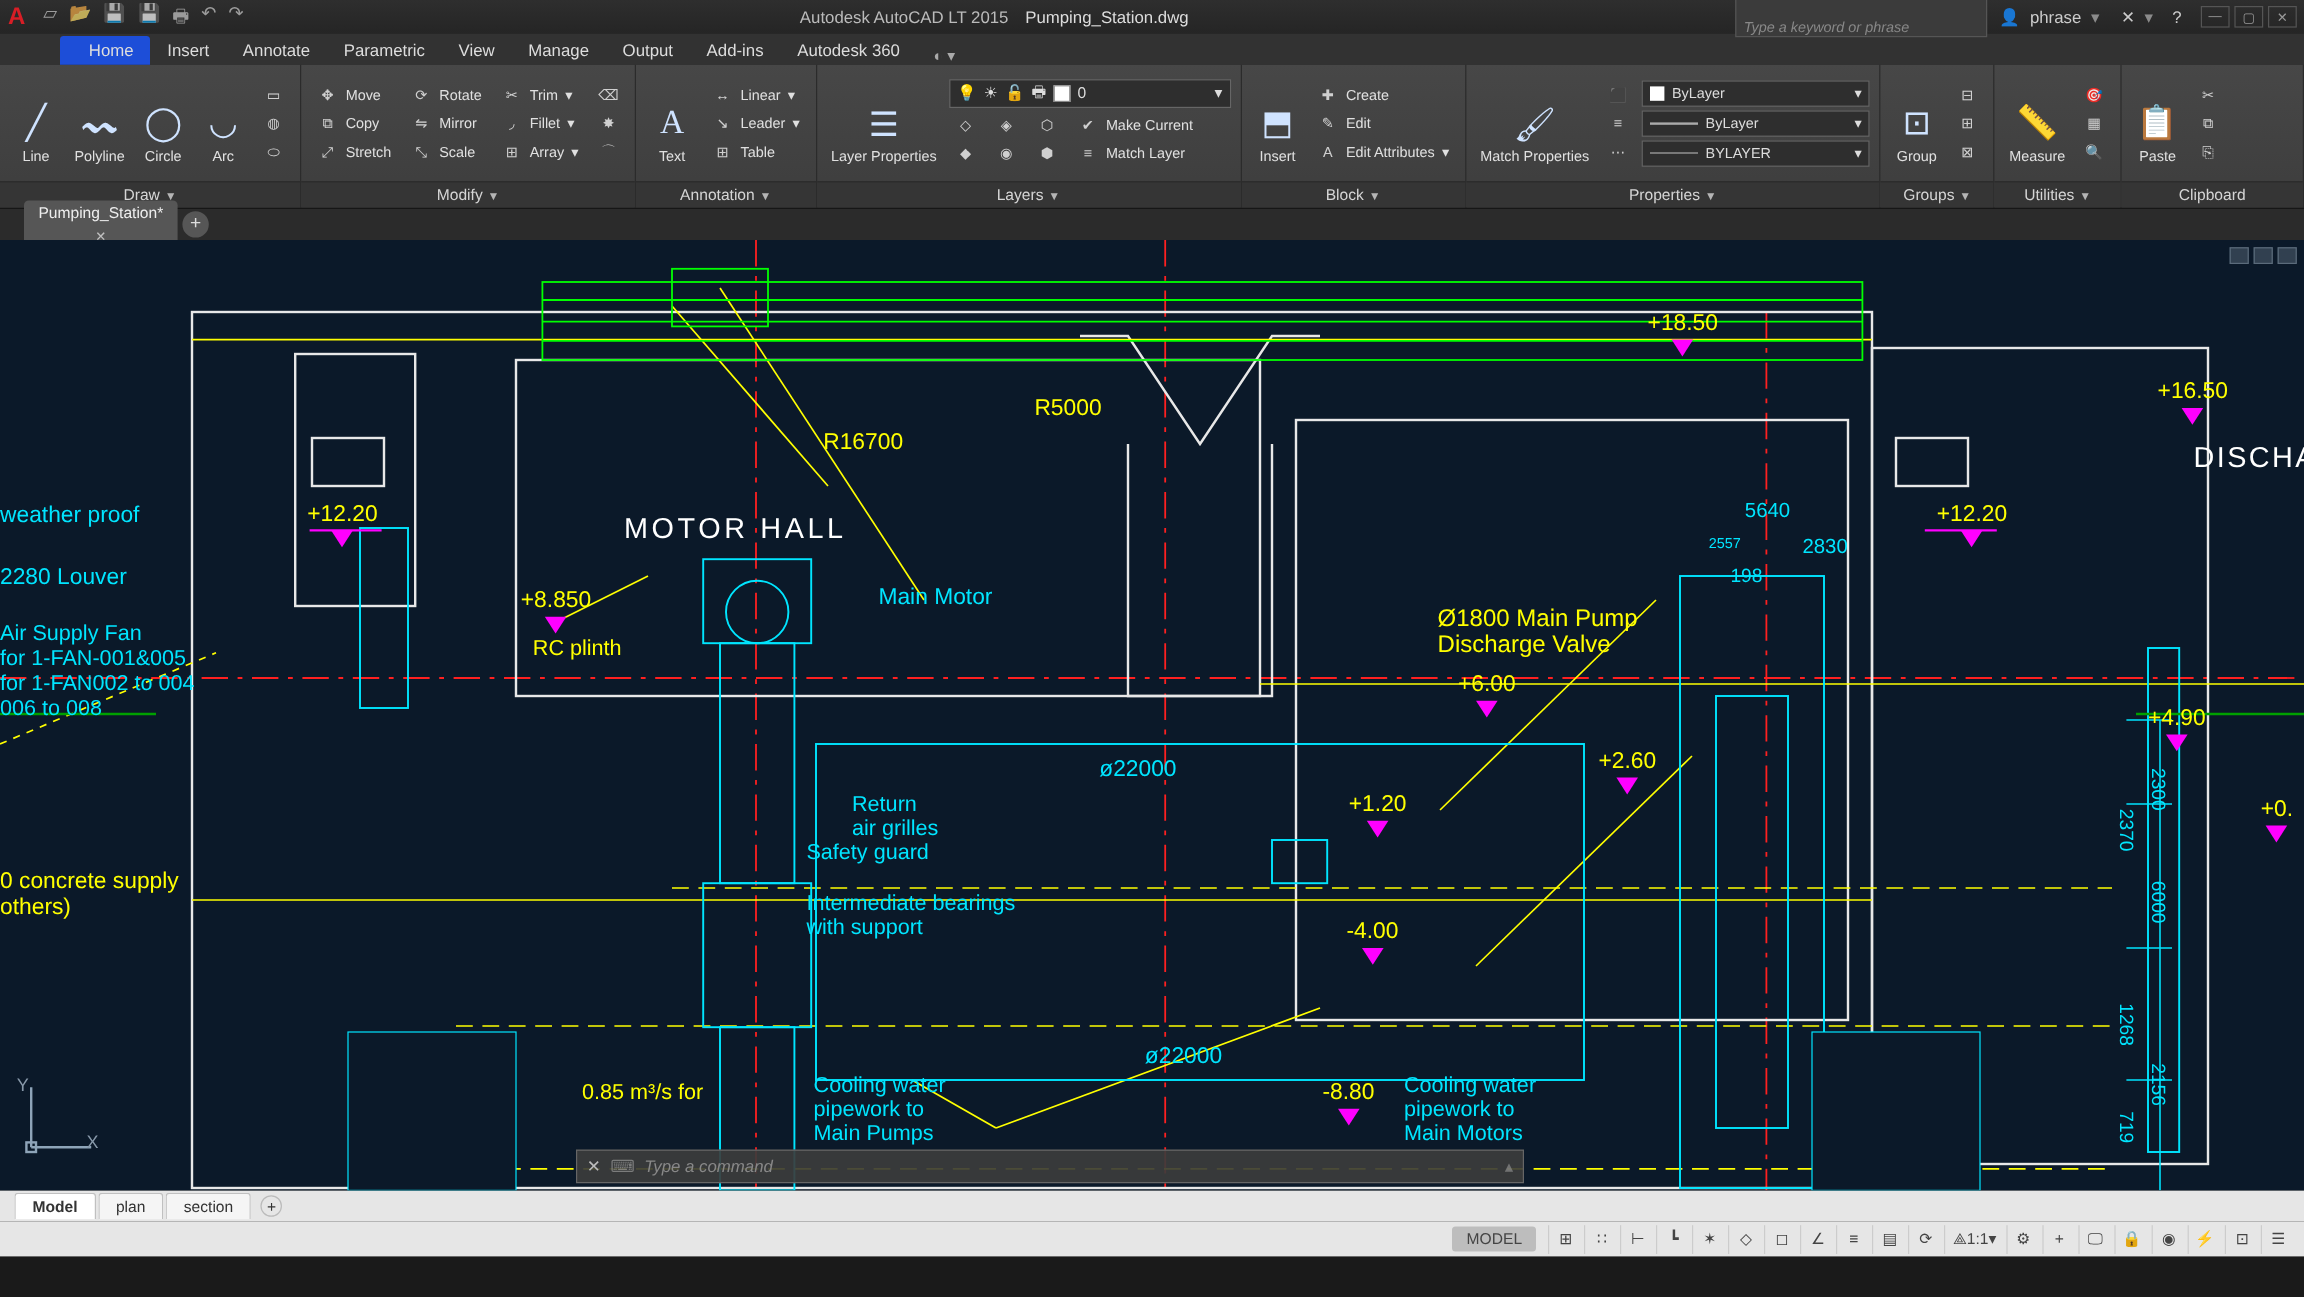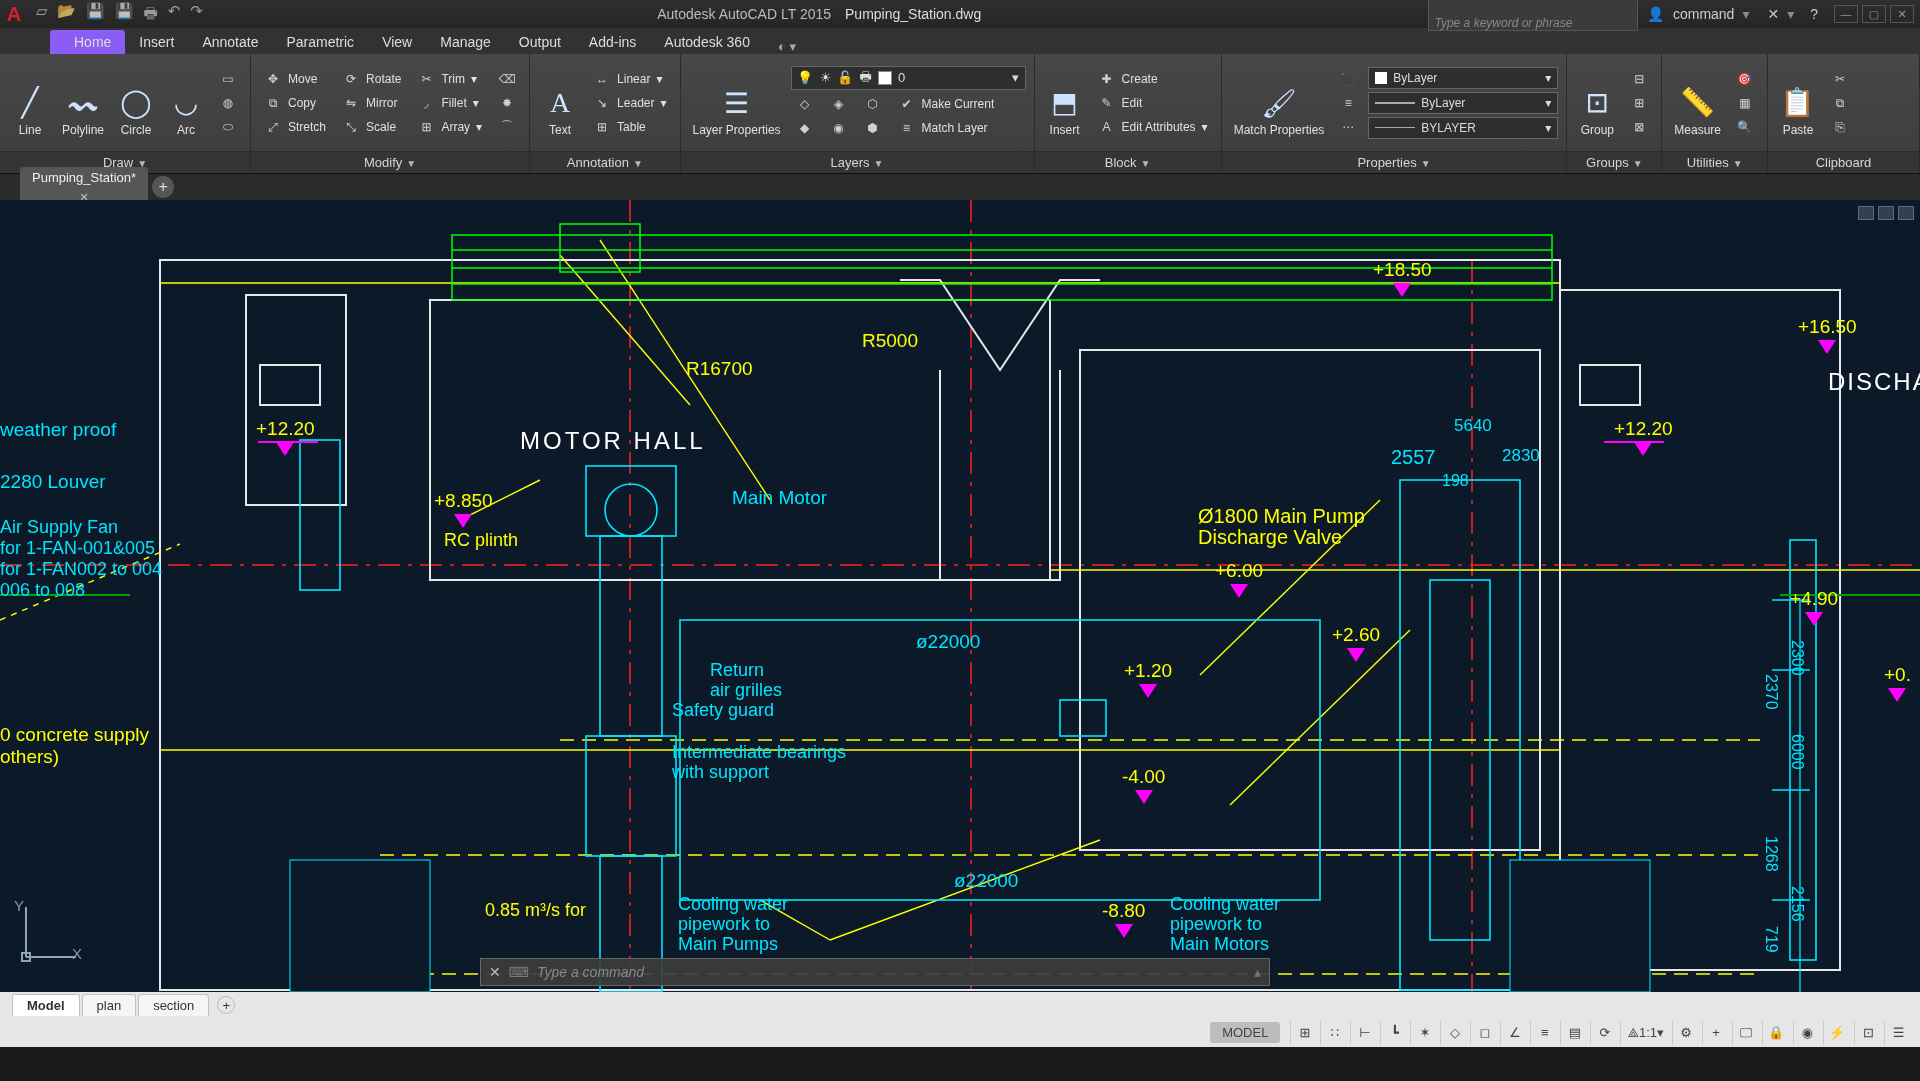--- a/index.html
+++ b/index.html
@@ -13,21 +13,21 @@
 .titlebar .center { flex:1; text-align:center; display:flex; justify-content:center; gap:14px; color:#bbb;}
 .titlebar .center .file{color:#ddd;}
 .titlebar .search { width:210px; height:20px; background:#3b3b3b;border:1px solid #555;color:#888;font-size:12px;font-style:italic;padding:16px 6px;line-height:18px;}
 .titlebar .user { padding:0 10px; display:flex; gap:8px; align-items:center;}
 .titlebar .winbtns{display:flex;gap:4px;padding:0 6px;}
 .titlebar .winbtns span{width:24px;height:18px;border:1px solid #555;display:flex;align-items:center;justify-content:center;font-size:11px;color:#999;}
 
 
 .menubar{height:26px;background:#323232;display:flex;align-items:flex-end;padding-left:50px;font-size:14px;}
 .menubar .tab{padding:4px 14px;color:#ddd;cursor:pointer;}
-.menubar .tab.active{background:#8b5cf6;border-top-left-radius:3px;border-top-right-radius:3px;padding-left:24px;}
+.menubar .tab.active{background:#1d4ed8;border-top-left-radius:3px;border-top-right-radius:3px;padding-left:24px;}
 
 
 .ribbon{height:120px;background:linear-gradient(#474747,#3d3d3d);display:flex;border-bottom:1px solid #111;}
 .panel{display:flex;flex-direction:column;border-right:1px solid #2b2b2b;}
 .panel-body{flex:1;display:flex;align-items:center;padding:4px 8px;gap:6px;}
 .panel-title{height:22px;background:#353535;color:#d5d5d5;font-size:13px;text-align:center;line-height:22px;border-top:1px solid #2b2b2b;white-space:nowrap;padding:0 10px;}
 .panel-title .arr{font-size:10px;margin-left:4px;opacity:.8;}
 .bigbtn{display:flex;flex-direction:column;align-items:center;justify-content:flex-end;gap:2px;color:#e0e0e0;font-size:12px;min-width:44px;height:72px;padding:2px 4px;}
 .bigbtn .ico{width:36px;height:36px;display:flex;align-items:center;justify-content:center;font-size:28px;color:#cfe3ff;}
 .smallcol{display:flex;flex-direction:column;gap:1px;}
@@ -84,21 +84,21 @@
     <span>↶</span>
     <span>↷</span>
   </div>
   <div class="center">
     <span>Autodesk AutoCAD LT 2015</span>
     <span class="file">Pumping_Station.dwg</span>
   </div>
   <div class="search">Type a keyword or phrase</div>
   <div class="user">
     <span>👤</span>
-    <span>command</span>
+    <span>phrase</span>
     <span style="opacity:.6">▾</span>
     <span style="margin-left:10px">✕</span>
     <span style="opacity:.6">▾</span>
     <span style="margin-left:8px">?</span>
   </div>
   <div class="winbtns">
     <span>—</span>
     <span>▢</span>
     <span>✕</span>
   </div>
@@ -539,21 +539,21 @@
   <div class="dtxt elev" style="left:434px;top:290px">+8.850</div>
   <div class="dtxt elev" style="left:1215px;top:360px">+6.00</div>
   <div class="dtxt elev" style="left:1790px;top:388px">+4.90</div>
   <div class="dtxt elev" style="left:1332px;top:424px">+2.60</div>
   <div class="dtxt elev" style="left:1124px;top:460px">+1.20</div>
   <div class="dtxt elev" style="left:1122px;top:566px">-4.00</div>
   <div class="dtxt elev" style="left:1102px;top:700px">-8.80</div>
   <div class="dtxt elev" style="left:1884px;top:464px">+0.</div>
 
   <div class="dtxt c" style="left:1454px;top:216px;font-size:17px">5640</div>
-  <div class="dtxt c" style="left:1391px;top:246px;font-size:20px">2557</div>
+  <div class="dtxt c" style="left:1424px;top:246px;font-size:12px">2557</div>
   <div class="dtxt c" style="left:1502px;top:246px;font-size:17px">2830</div>
   <div class="dtxt c" style="left:1442px;top:272px;font-size:16px">198</div>
   <div class="dtxt c" style="left:1788px;top:440px;font-size:16px;writing-mode:vertical-rl">2300</div>
   <div class="dtxt c" style="left:1762px;top:474px;font-size:16px;writing-mode:vertical-rl">2370</div>
   <div class="dtxt c" style="left:1788px;top:534px;font-size:16px;writing-mode:vertical-rl">6000</div>
   <div class="dtxt c" style="left:1762px;top:636px;font-size:16px;writing-mode:vertical-rl">1268</div>
   <div class="dtxt c" style="left:1788px;top:686px;font-size:16px;writing-mode:vertical-rl">2156</div>
   <div class="dtxt c" style="left:1762px;top:726px;font-size:16px;writing-mode:vertical-rl">719</div>
 
   <div class="ucs">

